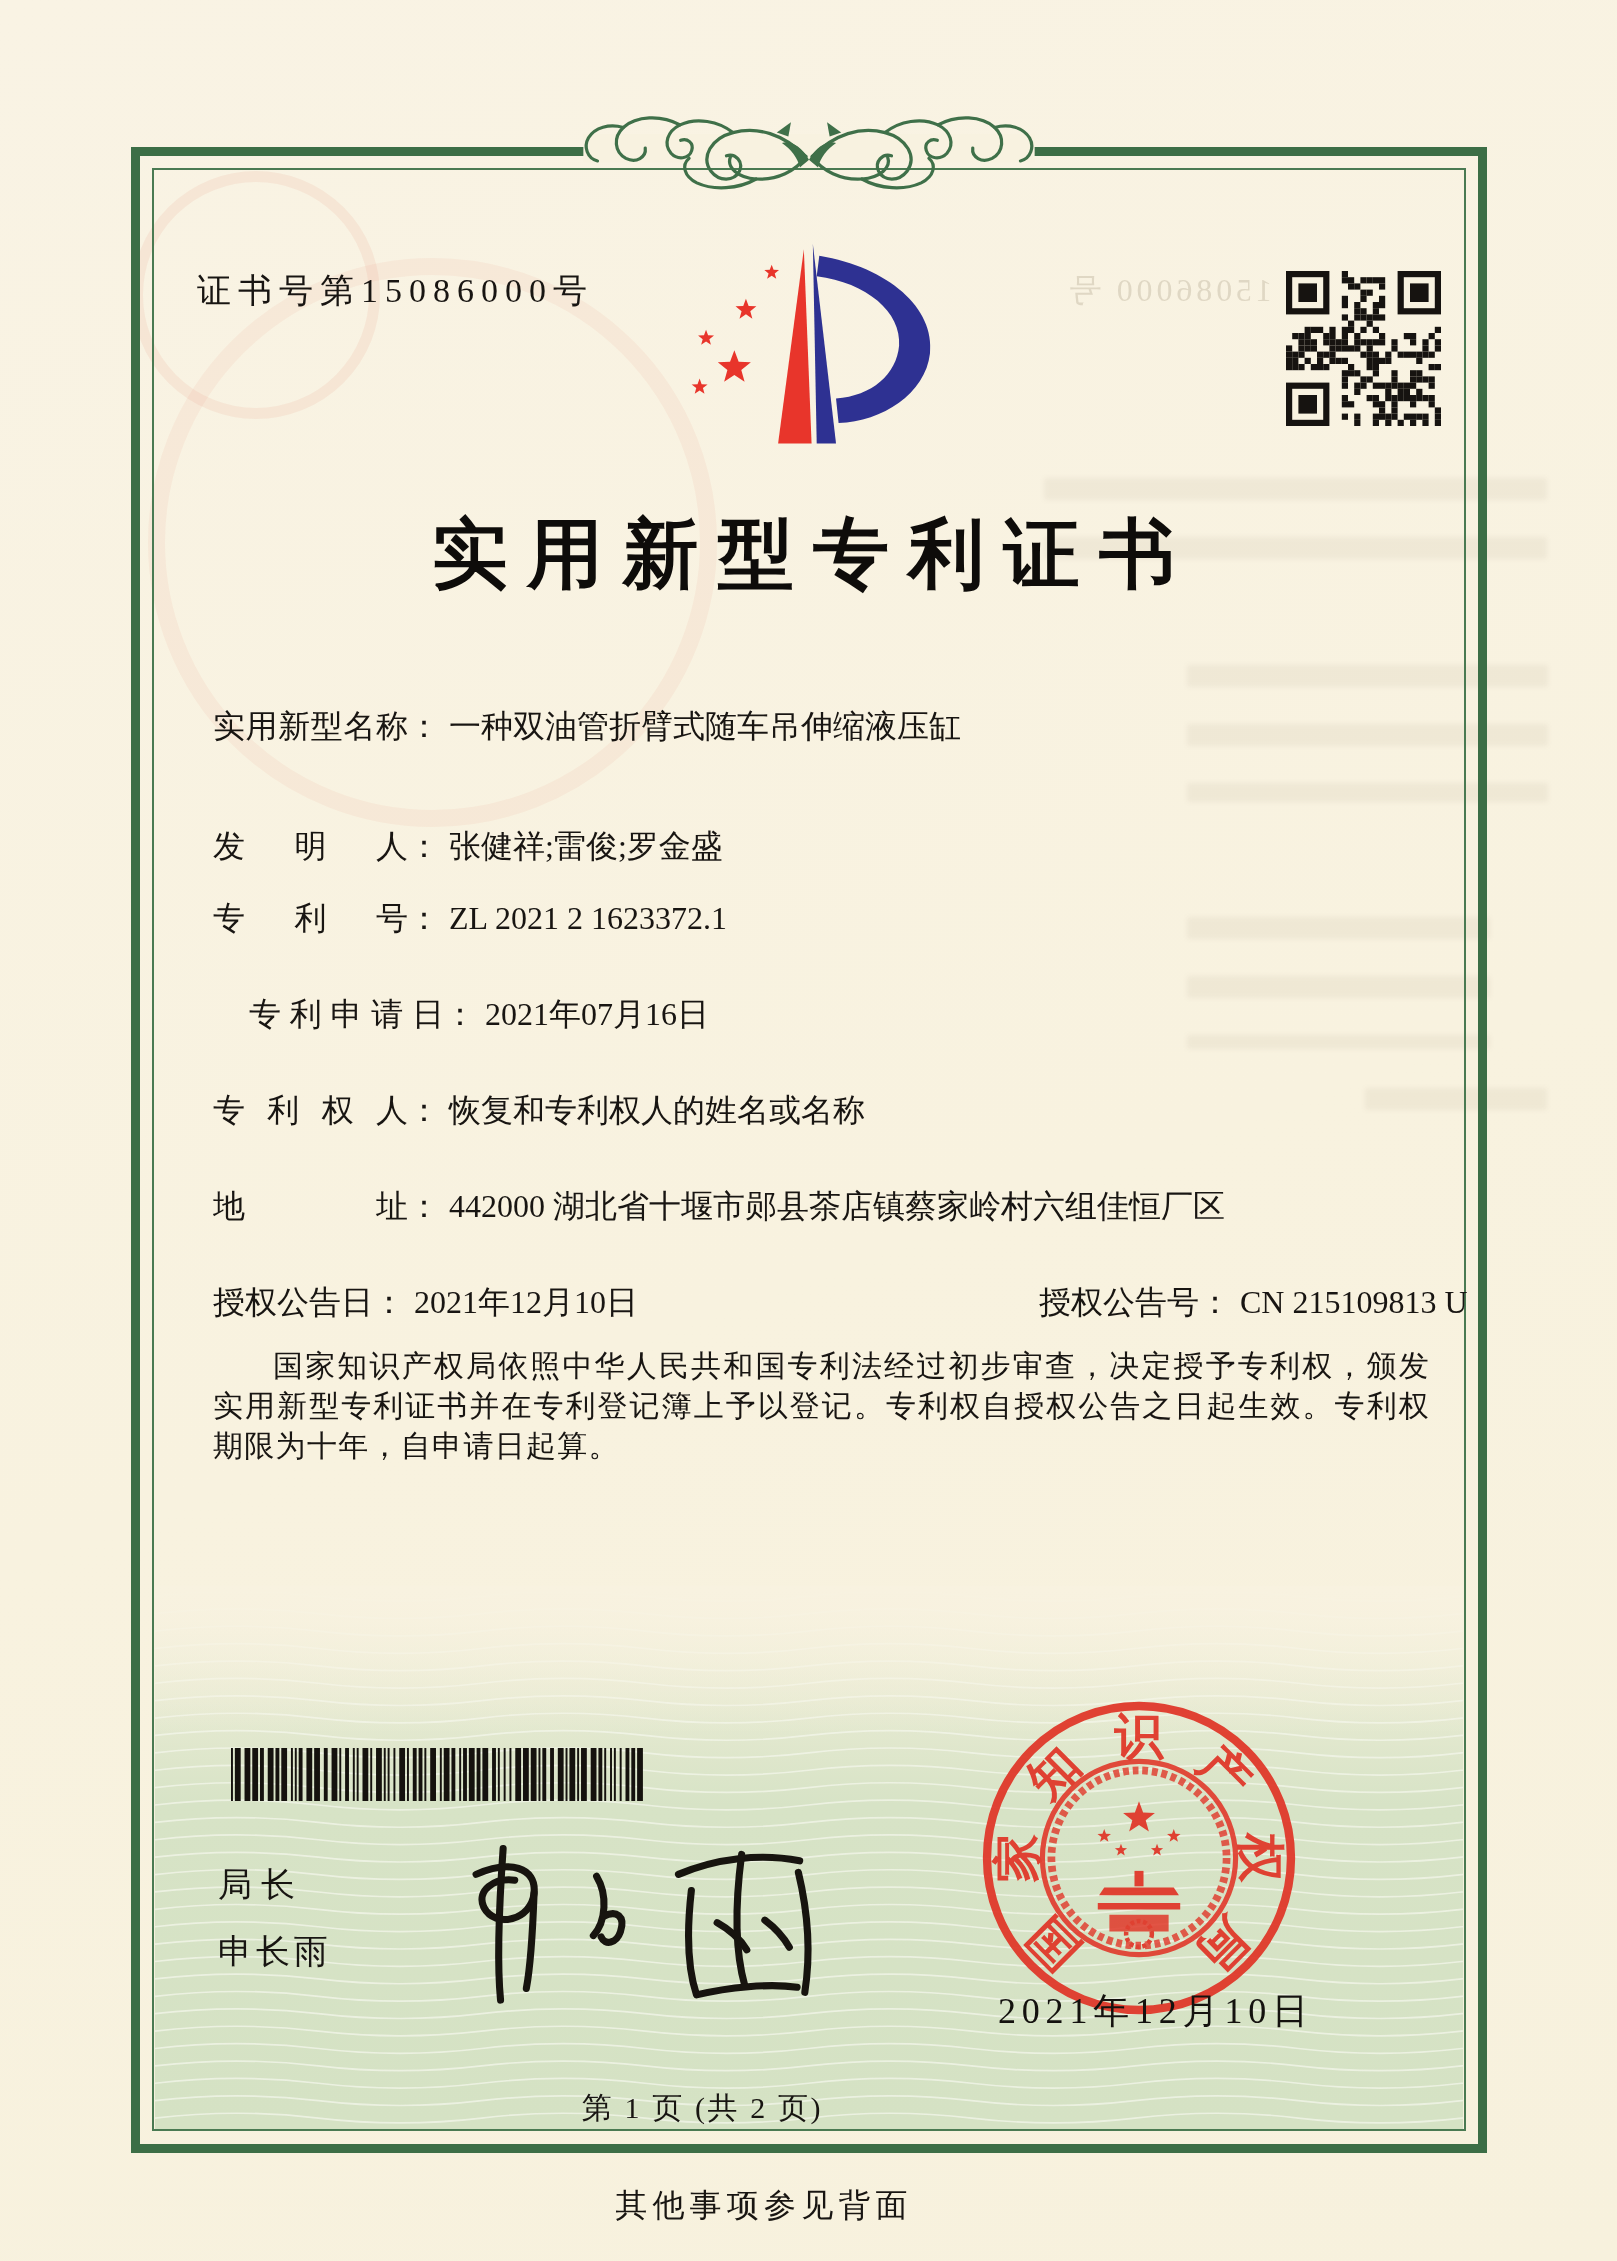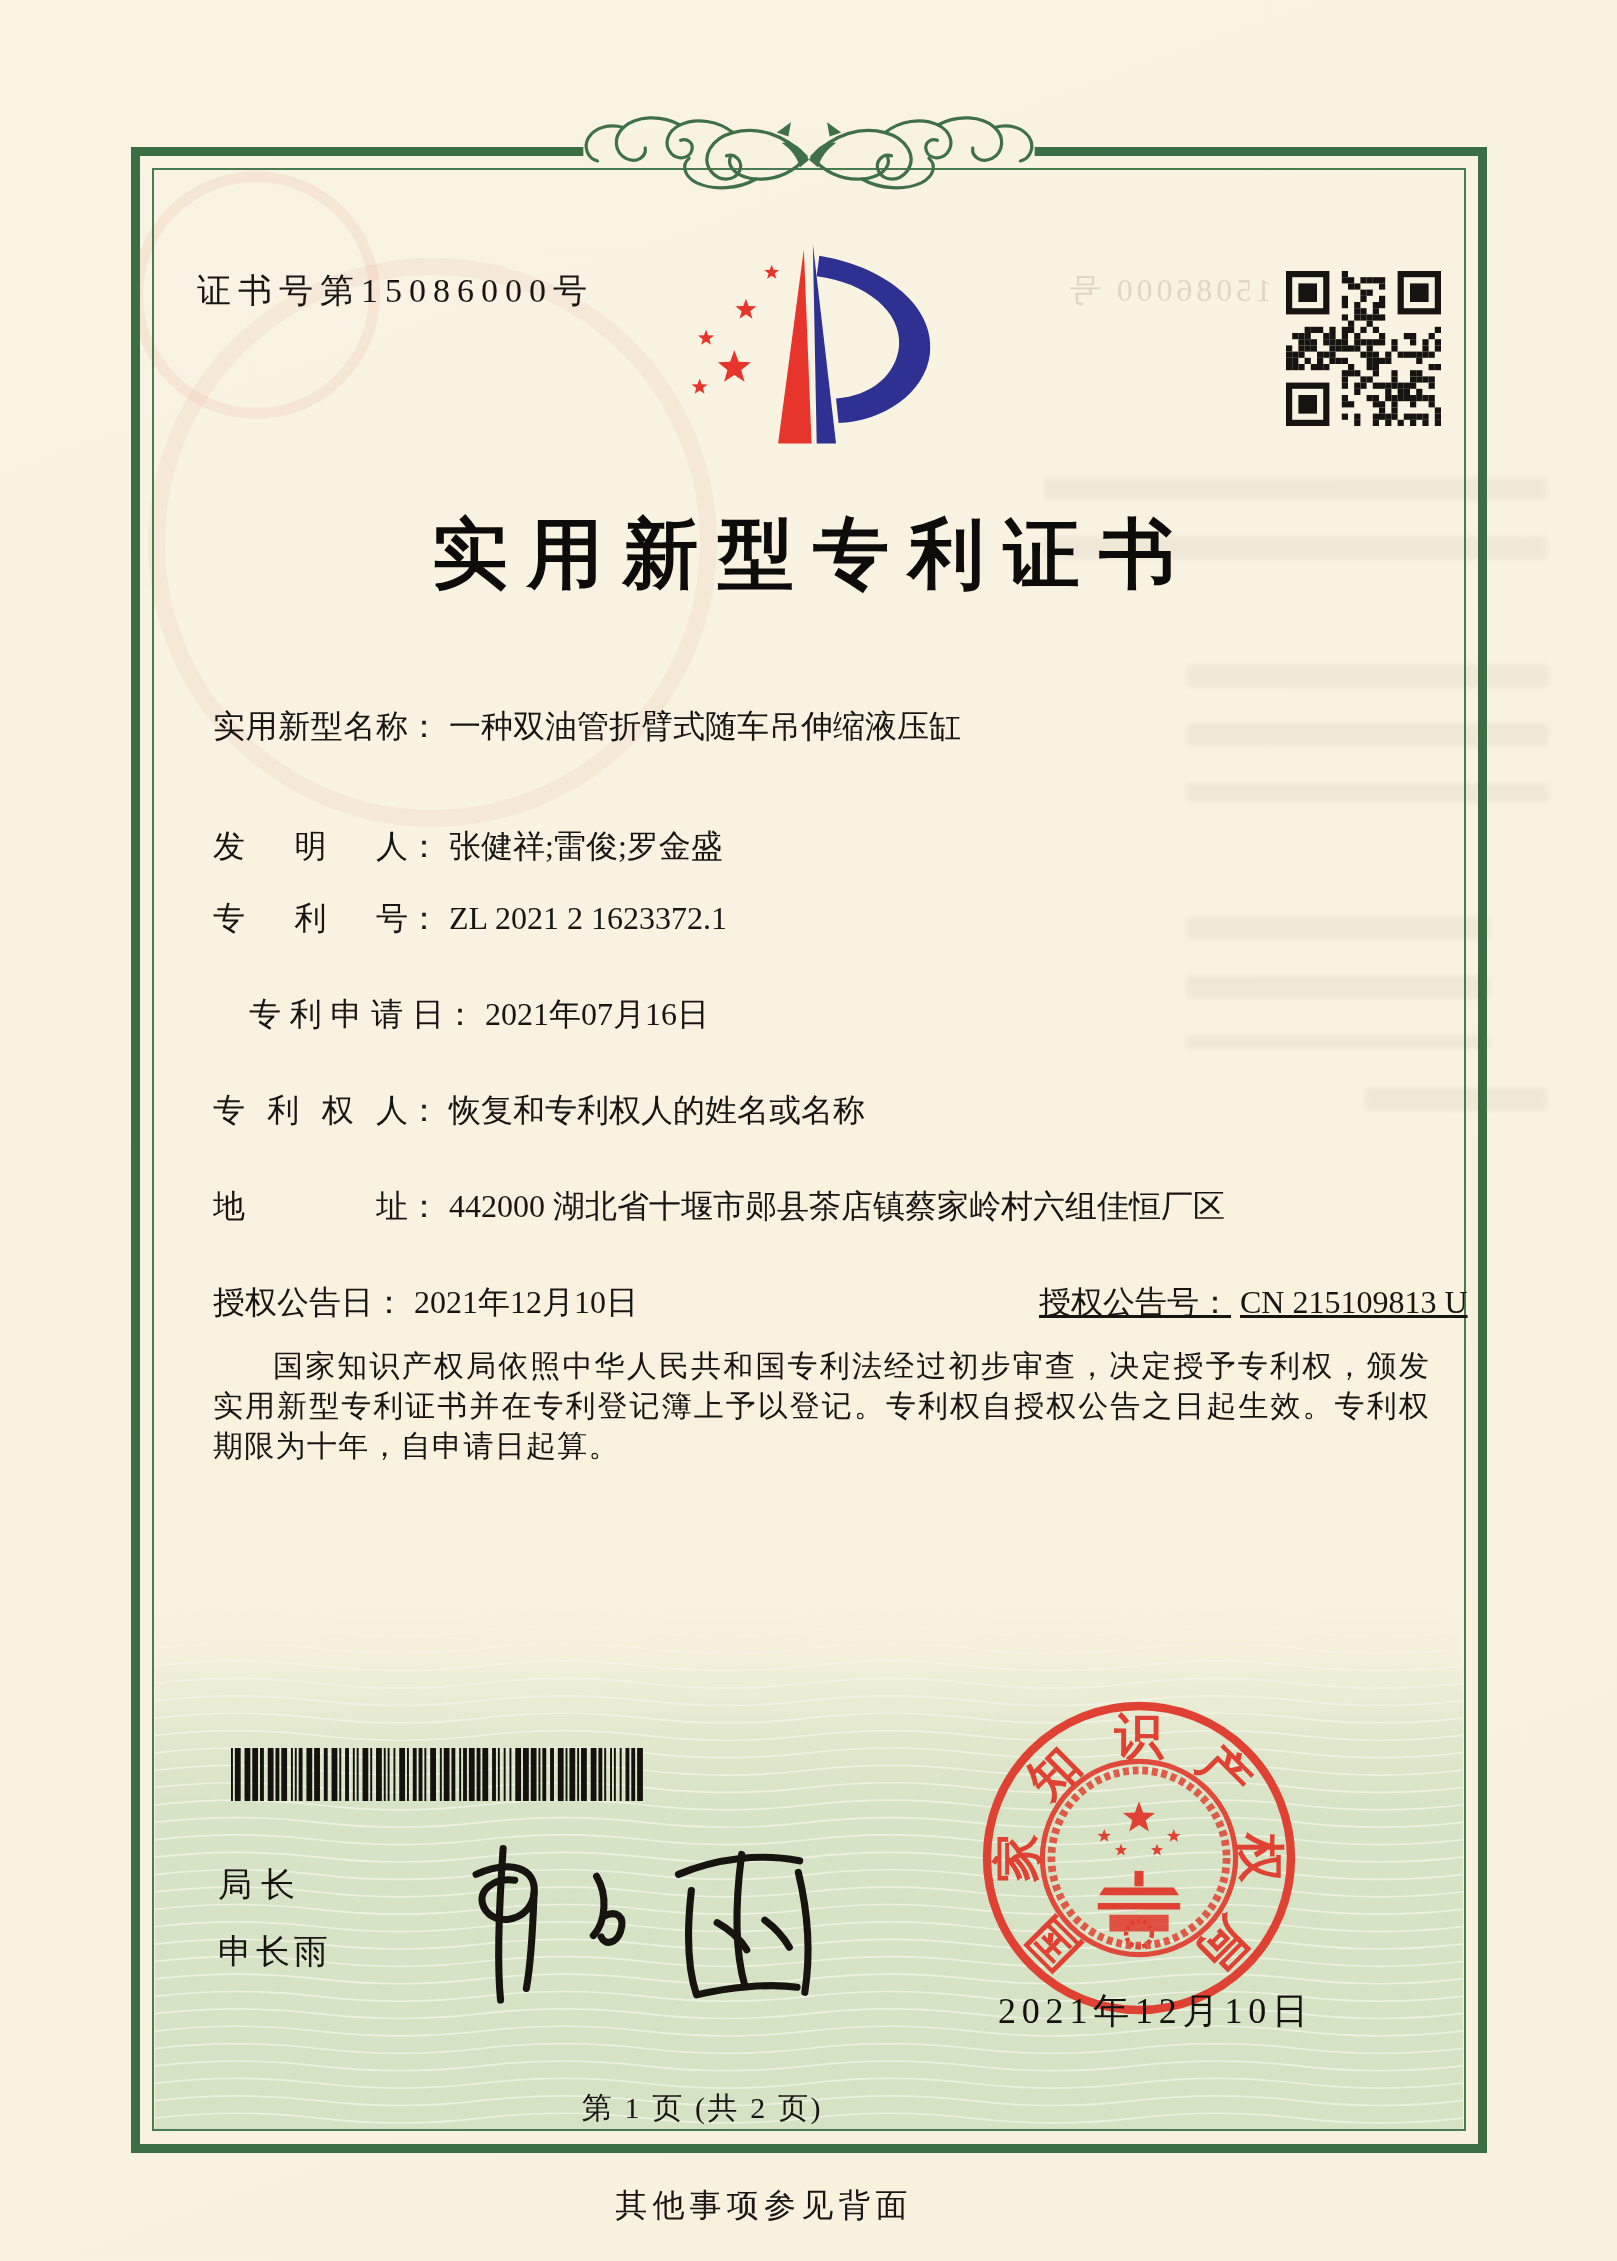--- a/index.html
+++ b/index.html
@@ -30,21 +30,21 @@
   
   .cert-no{position:absolute;left:197px;top:268px;z-index:5;font-size:34px;letter-spacing:7px;}
   .logo{position:absolute;left:670px;top:227px;width:287px;height:217px;z-index:5;}
   .qr{position:absolute;left:1286px;top:271px;width:155px;height:155px;z-index:5;}
   .title{position:absolute;left:0;right:0;top:504px;z-index:5;text-align:center;
     font-size:76px;font-weight:bold;letter-spacing:19.3px;color:#0e0c0a;margin-left:8px;}
   
   .row{position:absolute;left:213px;z-index:5;font-size:32px;white-space:nowrap;}
   .row-label{display:inline-block;width:195px;text-align:justify;text-align-last:justify;vertical-align:bottom;}
   .row .colon{margin-right:9px;}
-  .grant2{position:absolute;left:826px;top:0;text-decoration:underline;}
+  .grant2{position:absolute;left:826px;top:0;}
   
   .paras{position:absolute;left:213px;right:188px;top:1346px;z-index:5;
     font-size:30px;line-height:40px;letter-spacing:1.3px;text-align:justify;}
   .paras p{margin:0;text-indent:2em;}
   
   .barcode{position:absolute;left:231px;top:1748px;width:419px;height:53px;z-index:5;}
   .sig-title{position:absolute;left:218px;top:1862px;z-index:5;font-size:34px;letter-spacing:9px;}
   .sig-name{position:absolute;left:218px;top:1929px;z-index:5;font-size:34px;letter-spacing:3.9px;}
   .signature{position:absolute;left:400px;top:1813px;width:477px;height:213px;z-index:6;}
   .seal{position:absolute;left:978px;top:1697px;width:322px;height:322px;z-index:6;opacity:.93;}

